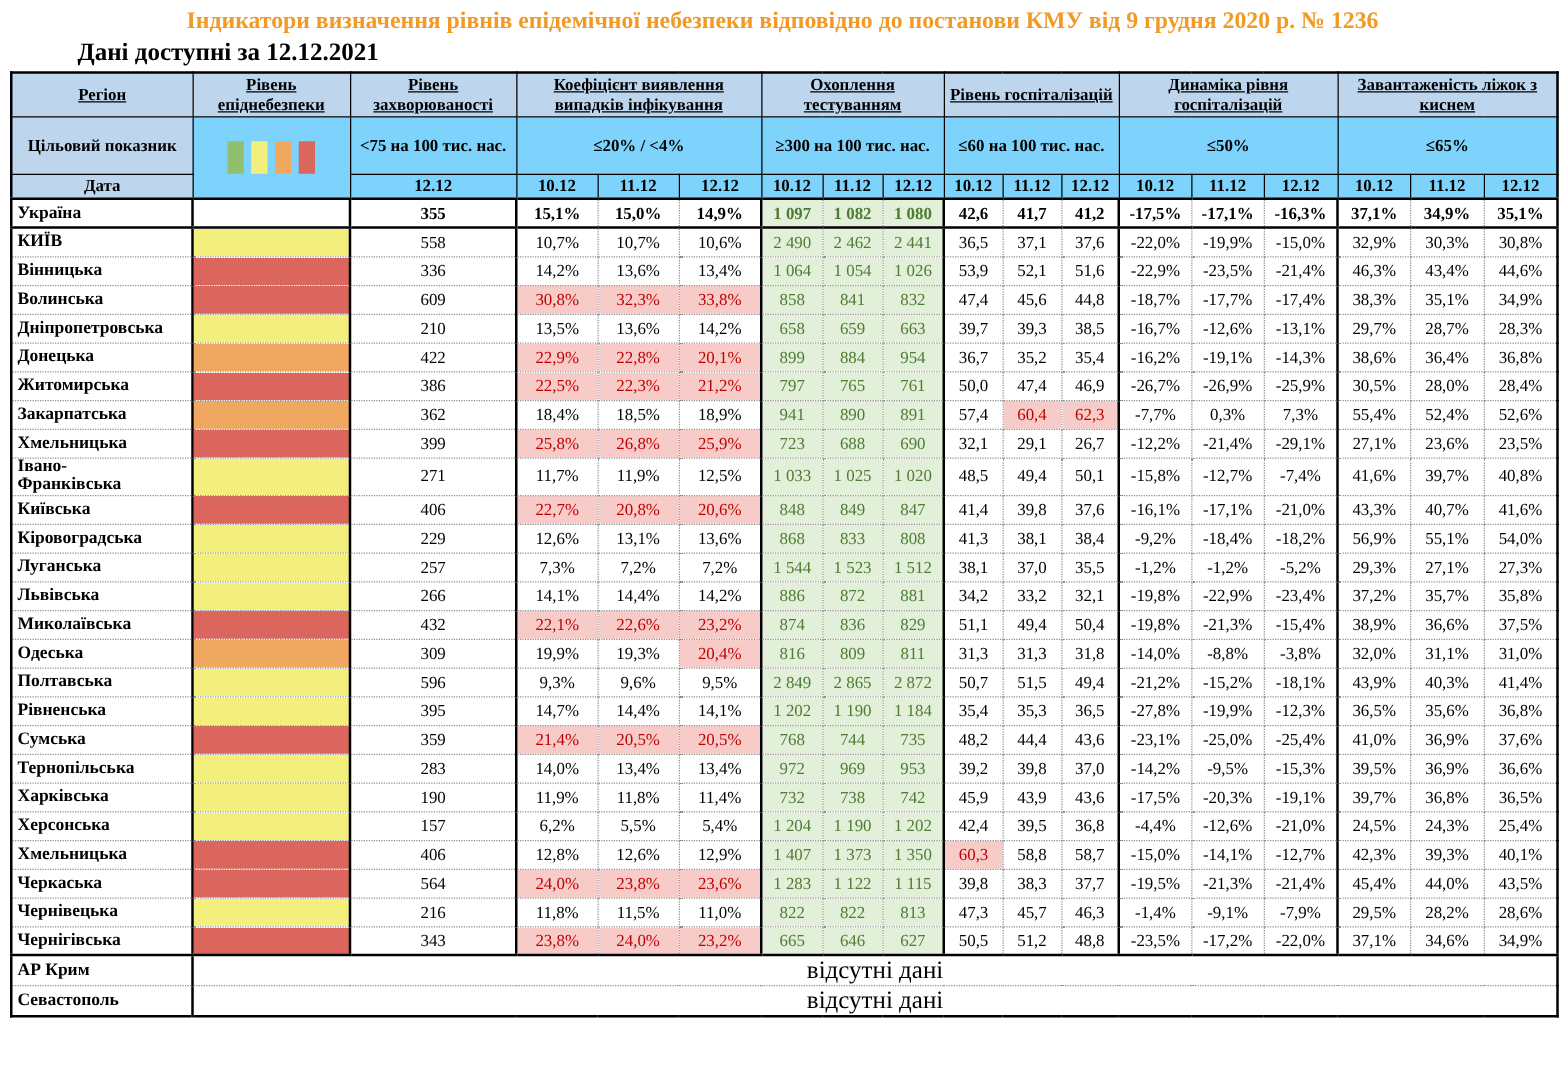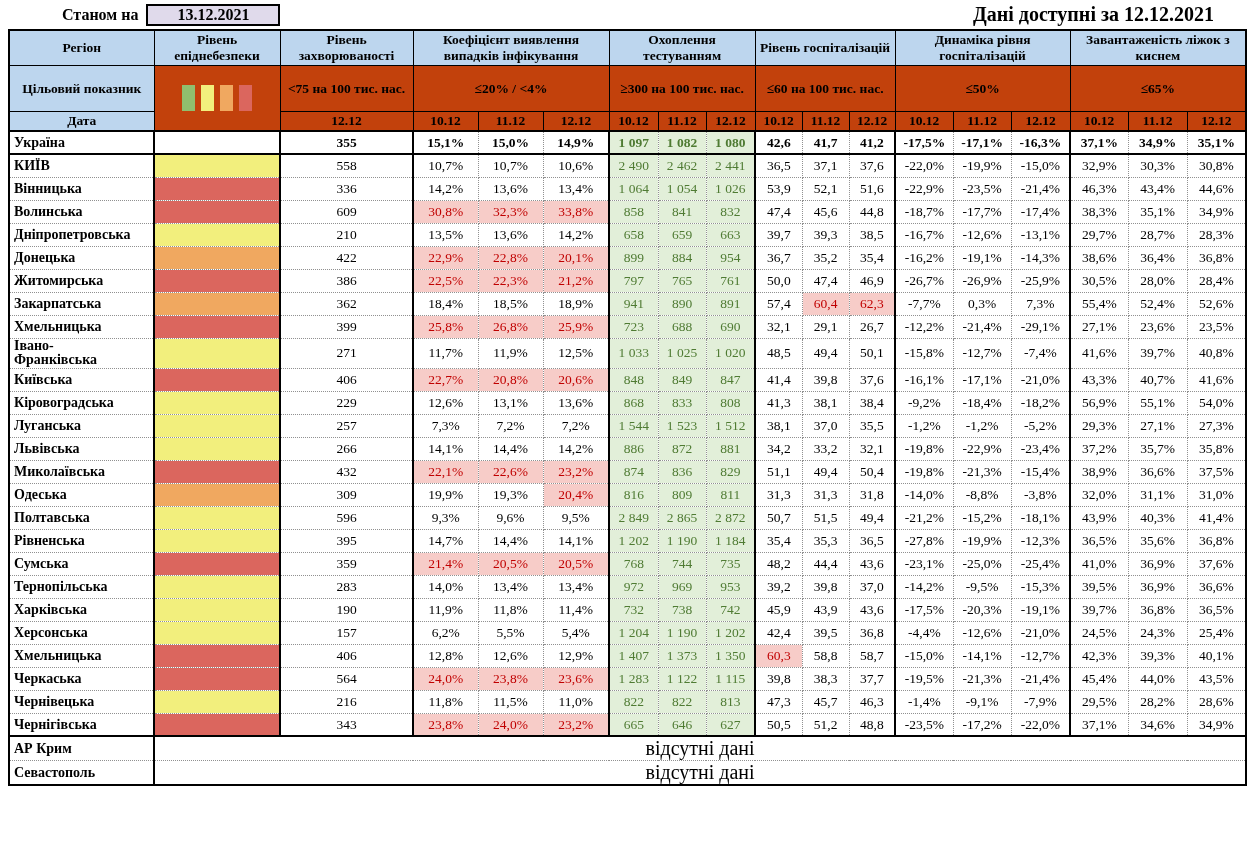--- a/index.html
+++ b/index.html
@@ -6,47 +6,44 @@
   body { width:1252px; height:862px; font-family:"Liberation Serif", serif; color:#000; }
   .page { position:relative; width:1252px; height:862px; }
   .title { padding-top:6px; text-align:center; font-weight:bold; font-size:19px; color:#F19A25; }
   .subhead { display:flex; justify-content:space-between; align-items:center; margin:3px 38px 3px 62px; }
   .asof { display:flex; align-items:center; gap:8px; font-weight:bold; font-size:16px; }
   .asof-box { display:inline-block; min-width:118px; text-align:center; background:#E0DAEB; border:2px solid #000; padding:0 6px; font-size:16px; font-weight:bold; }
   .avail { font-weight:bold; font-size:20px; }
   table { border-collapse:collapse; table-layout:fixed; width:1237px; margin-left:8px; border:2px solid #000; }
   th { border:1.5px solid #000; font-size:13.5px; font-weight:bold; padding:1px 2px; text-align:center; vertical-align:middle; }
   th.blue { background:#BDD6EE; }
-  th.white { background:#c2410c; }
-  thead tr.r1 { height:32px; }
+  th.white { background:#7dd3fc; }
+  thead tr.r1 { height:32px;text-decoration:underline; }
   thead tr.r2 { height:46px; }
   thead tr.r3 { height:18px; }
   .swatches { background:#fff; }
   .swatches .sw { display:inline-block; width:13px; height:26px; margin:0 3px; vertical-align:middle; }
   tbody td { border:1px dotted #909090; font-size:13.5px; text-align:center; padding:0 2px; white-space:nowrap; overflow:hidden; vertical-align:middle; }
   tbody tr { height:23px; }
   tbody td.region { text-align:left; font-weight:bold; font-size:14px; padding-left:4px; border-left:none; }
   tbody td.region.wrap { white-space:pre-line; line-height:1.05; }
   tbody td.gs { border-left:2px solid #000; }
   tbody td.test { background:#E2EFD9; color:#4F7B33; }
   tbody td.hl { background:#F7CCC8; color:#C00000; }
   tbody tr.ua-row td { font-weight:bold; border-bottom:2px solid #000; border-top:2px solid #000; }
   tbody tr.sb td { border-bottom:2px solid #000; }
   tbody td.absent { text-align:center; font-size:20px; }
   tbody tr.absent-row { height:24px;font-family:Liberation Serif, serif; }
 </style>
 </head>
 <body>
 
 <div class="page">
+  <div class="title">Індикатори визначення рівнів епідемічної небезпеки відповідно до постанови КМУ від 9 грудня 2020 р. № 1236</div>
   <div class="subhead">
-    <div class="asof">
-      <span>Станом на</span>
-      <span class="asof-box">13.12.2021</span>
-    </div>
     <div class="avail">
       <span>Дані доступні за</span>
       <span>12.12.2021</span>
     </div>
   </div>
 
   <table>
     <colgroup>
       <col style="width:145px">
         <col style="width:126px">

